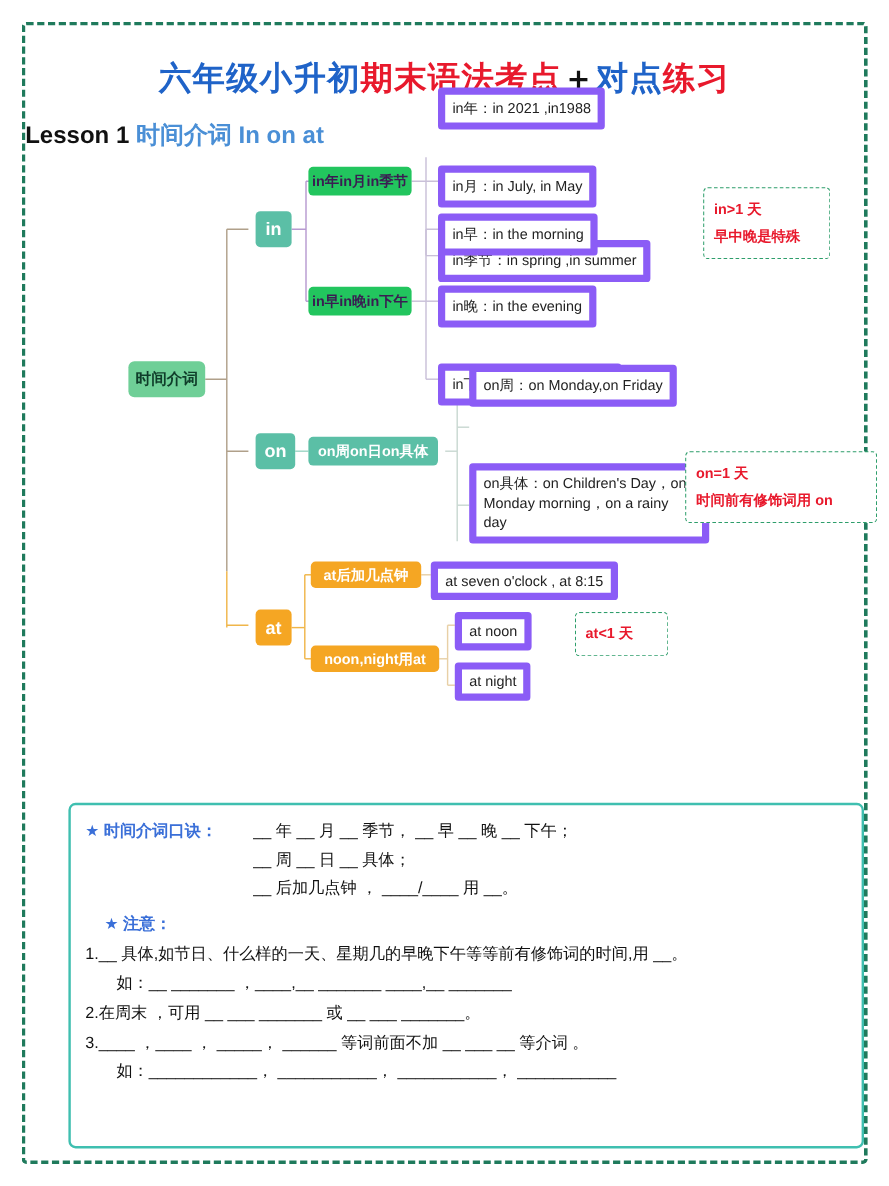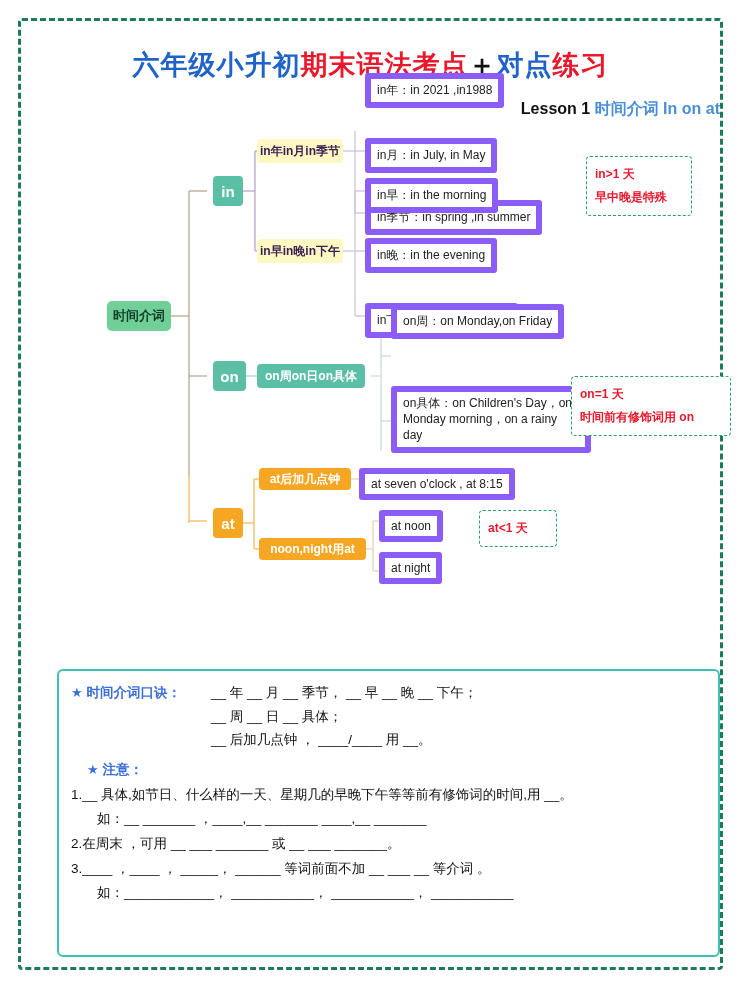--- a/index.html
+++ b/index.html
@@ -22,22 +22,22 @@
     text-align:center;
     font-size: 27px; font-weight: bold;
     letter-spacing: 1px;
   }
   .t-blue { color:#1f63c8; }
   .t-red  { color:#e8192c; }
   .t-dark { color:#111; }
 
   .subtitle {
     position:absolute; left:0; top:78px; width:100%;
-    text-align:right;
-    font-size:16px; font-weight:bold; color:#111;
+    text-align:left;
+    font-size:20px; font-weight:bold; color:#111;
   }
   .subtitle .cn { color:#4a8fd6; font-weight:bold; }
   .subtitle .en { color:#4a8fd6; font-weight:bold; }
 
   
   #map { position:absolute; left:0; top:110px; width:705px; height:530px; }
   #map svg { position:absolute; left:0; top:0; }
 
   .node {
     position:absolute;
@@ -48,21 +48,21 @@
   }
   .root {
     background:#6fcf97; color:#0f3d2a; font-weight:bold;
     font-size:13px; border-radius:5px;
   }
   .lvl1 {
     background:#5bbfa6; color:#fff; font-weight:bold; font-size:15px;
     border-radius:4px;
   }
   .lvl1.at { background:#f5a623; color:#fff; }
-  .lvl2-purple { background:#fef9c3; color:#3a1d52; font-weight:bold; font-size:12px; }
+  .lvl2-purple { background:#22c55e; color:#3a1d52; font-weight:bold; font-size:12px; }
   .lvl2-teal   { background:#5bbfa6; color:#fff; font-weight:bold; font-size:12px; }
   .lvl2-orange { background:#f5a623; color:#fff; font-weight:bold; font-size:12px; }
 
   .leaf {
     position:absolute;
     background:#fff;
     border:6px solid #8b5cf6;
     border-radius:3px;
     font-size:12px; color:#222;
     padding:3px 6px;

